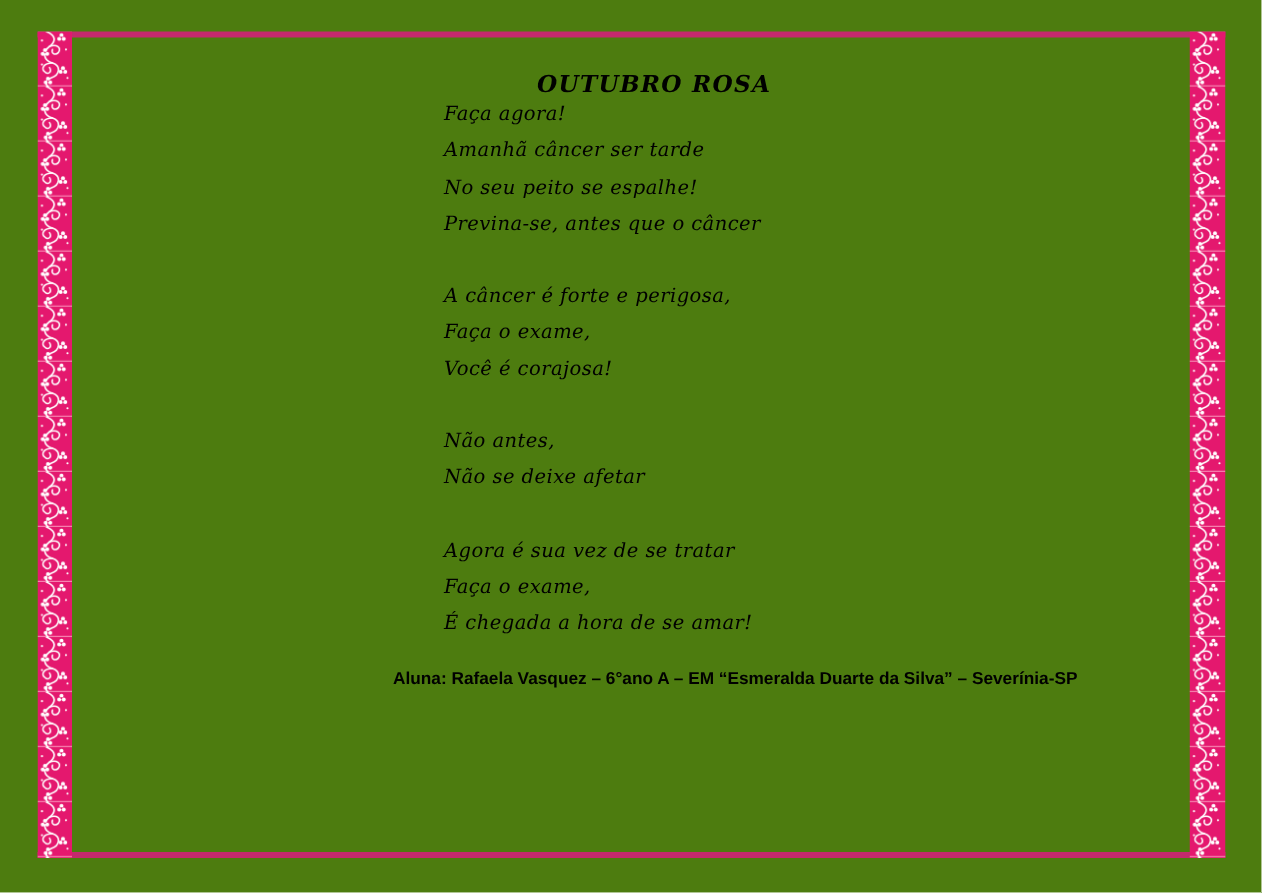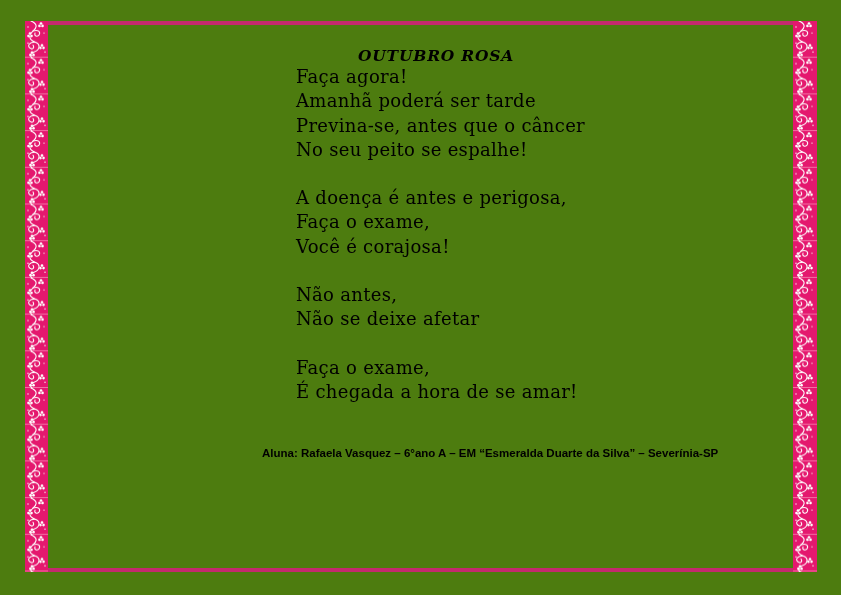--- a/index.html
+++ b/index.html
@@ -50,21 +50,22 @@
   .poem {
     position: absolute;
     left: 296px;
     top: 65px;
     color: #000000;
   }
   .stanza { margin: 0 0 24px 0; }
   .stanza:last-child { margin-bottom: 0; }
   .poem-line {
     font-family: "DejaVu Serif", serif;
-    font-size: 18px;
+    font-style: italic;
+    font-size: 13px;
     line-height: 24.3px;
     letter-spacing: 0.3px;
     white-space: nowrap;
   }
   .attribution {
     position: absolute;
     left: 262px;
     top: 447px;
     font-family: "Liberation Sans", sans-serif;
     font-weight: bold;
@@ -137,34 +138,35 @@
       </defs>
       <rect width="24" height="551" fill="url(#vineR)"></rect>
     </svg>
   </div>
 
   <div class="doc-title">OUTUBRO ROSA</div>
 
   <div class="poem">
     <div class="stanza">
       <div class="poem-line">Faça agora!</div>
-      <div class="poem-line">Amanhã poderá ser tarde</div>
+      <div class="poem-line">Amanhã câncer ser tarde</div>
+      <div class="poem-line">No seu peito se espalhe!</div>
       <div class="poem-line">Previna-se, antes que o câncer</div>
-      <div class="poem-line">No seu peito se espalhe!</div>
     </div>
     <div class="stanza">
-      <div class="poem-line">A doença é antes e perigosa,</div>
+      <div class="poem-line">A câncer é forte e perigosa,</div>
       <div class="poem-line">Faça o exame,</div>
       <div class="poem-line">Você é corajosa!</div>
     </div>
     <div class="stanza">
       <div class="poem-line">Não antes,</div>
       <div class="poem-line">Não se deixe afetar</div>
     </div>
     <div class="stanza">
+      <div class="poem-line">Agora é sua vez de se tratar</div>
       <div class="poem-line">Faça o exame,</div>
       <div class="poem-line">É chegada a hora de se amar!</div>
     </div>
   </div>
 
   <div class="attribution">Aluna: Rafaela Vasquez – 6°ano A – EM “Esmeralda Duarte da Silva” – Severínia-SP</div>
 
 </div>
 
 </body></html>

